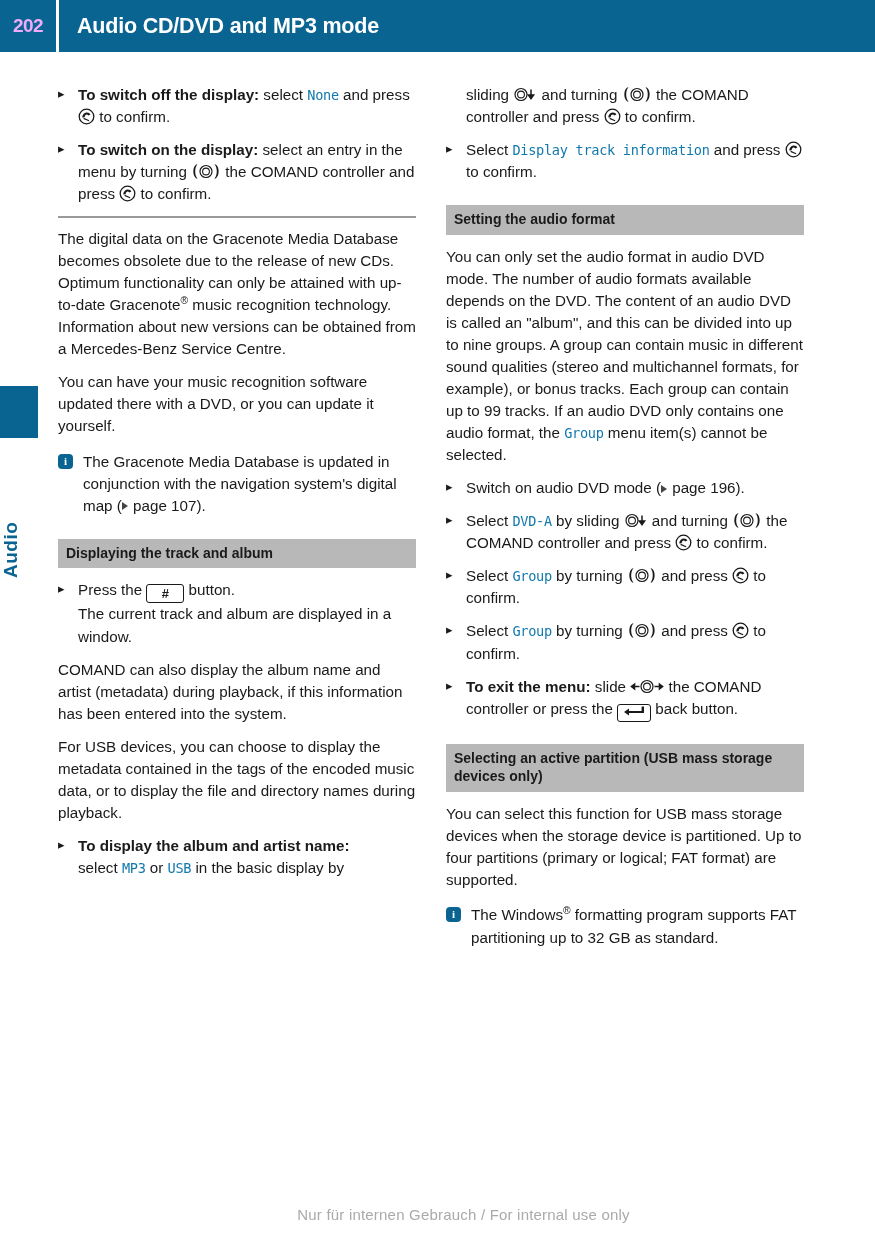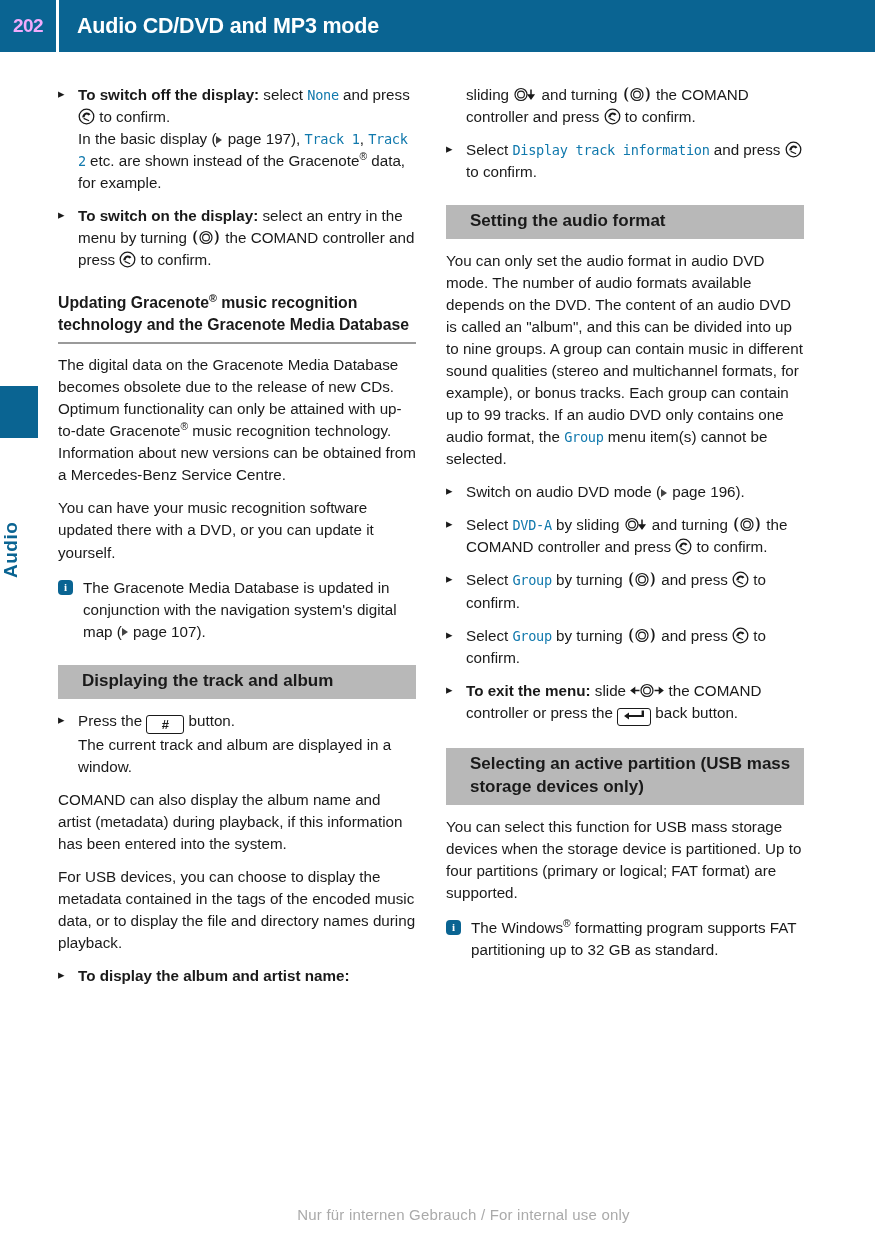--- a/index.html
+++ b/index.html
@@ -125,22 +125,22 @@
     font-weight: bold;
     line-height: 15px;
     text-align: center;
     font-family: "Liberation Serif", serif;
   }
 
   
   .section-head {
     background: #b8b8b8;
     font-weight: bold;
-    font-size: 17px;
-    padding: 5px 8px 6px 24px;
+    font-size: 14px;
+    padding: 5px 8px 6px 8px;
     margin-top: 22px;
     margin-bottom: 11px;
     line-height: 1.35;
   }
 
   
   .subhead {
     font-weight: bold;
     font-size: 15.8px;
     line-height: 1.35;
@@ -237,38 +237,36 @@
 
 <div class="col col-left">
 
   <div class="step">
     <span class="marker">▸</span>
     <b>To switch off the display:</b><span> select </span><span class="mono">None</span><span> and press </span><span class="icn"><svg width="17" height="17" viewBox="0 0 17 17">
           <circle cx="8.5" cy="8.5" r="7.3" fill="none" stroke="#1a1a1a" stroke-width="1.3"></circle>
           <path d="M4.3 9.6 C4.3 6.5 6.4 4.4 8.8 4.4 C10.6 4.4 11.9 5.3 12.4 6.6 L10.2 7.6 C9.9 7 9.4 6.6 8.7 6.6 C7.6 6.6 6.7 7.6 6.7 9.2 Z" fill="#1a1a1a"></path>
           <path d="M5.6 10.4 L11.1 12.7" stroke="#1a1a1a" stroke-width="1.2" fill="none"></path>
         </svg></span><span> to confirm.</span>
-    <span class="sub"><span>In the basic display (</span><span class="pref-tri"></span><span> page 197), </span><span class="mono">Track 1</span><span>, </span><span class="mono">Track 2</span><span> etc. are shown instead of the Gracenote</span><span class="sup">®</span><span> data, for example.</span></span>
   </div>
 
   <div class="step">
     <span class="marker">▸</span>
     <b>To switch on the display:</b><span> select an entry in the menu by turning </span><span class="icn"><svg width="30" height="17" viewBox="0 0 30 17">
           <path d="M6.6 1.6 C3.4 3.6 3.4 13.4 6.6 15.4 L5.2 15.4 C1.4 13.0 1.4 4.0 5.2 1.6 Z" fill="#1a1a1a"></path>
           <circle cx="15" cy="8.5" r="6" fill="none" stroke="#1a1a1a" stroke-width="1.2"></circle>
           <circle cx="15" cy="8.5" r="3.4" fill="none" stroke="#1a1a1a" stroke-width="1.1"></circle>
           <path d="M23.4 1.6 C26.6 3.6 26.6 13.4 23.4 15.4 L24.8 15.4 C28.6 13.0 28.6 4.0 24.8 1.6 Z" fill="#1a1a1a"></path>
         </svg></span><span> the COMAND controller and press </span><span class="icn"><svg width="17" height="17" viewBox="0 0 17 17">
           <circle cx="8.5" cy="8.5" r="7.3" fill="none" stroke="#1a1a1a" stroke-width="1.3"></circle>
           <path d="M4.3 9.6 C4.3 6.5 6.4 4.4 8.8 4.4 C10.6 4.4 11.9 5.3 12.4 6.6 L10.2 7.6 C9.9 7 9.4 6.6 8.7 6.6 C7.6 6.6 6.7 7.6 6.7 9.2 Z" fill="#1a1a1a"></path>
           <path d="M5.6 10.4 L11.1 12.7" stroke="#1a1a1a" stroke-width="1.2" fill="none"></path>
         </svg></span><span> to confirm.</span>
   </div>
 
-  <div class="subhead"><span>Updating Gracenote</span><span class="sup">®</span><span> music recognition technology and the Gracenote Media Database</span></div>
   <div class="subhead-rule"></div>
 
   <p class="para"><span>The digital data on the Gracenote Media Database becomes obsolete due to the release of new CDs. Optimum functionality can only be attained with up-to-date Gracenote</span><span class="sup">®</span><span> music recognition technology. Information about new versions can be obtained from a Mercedes-Benz Service Centre.</span></p>
 
   <p class="para">You can have your music recognition software updated there with a DVD, or you can update it yourself.</p>
 
   <div class="note">
     <span class="i-icon">i</span><span>The Gracenote Media Database is updated in conjunction with the navigation system's digital map (</span><span class="pref-tri"></span><span> page 107).</span>
   </div>
 
@@ -277,20 +275,21 @@
     <span class="marker">▸</span>
     <span>Press the </span><span class="hwbtn">#</span><span> button.</span>
     <span class="sub">The current track and album are displayed in a window.</span>
   </div>
 
   <p class="para">COMAND can also display the album name and artist (metadata) during playback, if this information has been entered into the system.</p>
   <p class="para">For USB devices, you can choose to display the metadata contained in the tags of the encoded music data, or to display the file and directory names during playback.</p>
   <div class="step">
     <span class="marker">▸</span>
     <b>To display the album and artist name:</b>
+    <span class="sub"><span> select </span><span class="mono">MP3</span><span> or </span><span class="mono">USB</span><span> in the basic display by</span></span>
   </div>
 
 </div>
 
 <div class="col col-right">
 
   <div class="step">
     <span>sliding </span><span class="icn"><svg width="24" height="17" viewBox="0 0 24 17">
           <circle cx="8" cy="8.5" r="6" fill="none" stroke="#1a1a1a" stroke-width="1.2"></circle>
           <circle cx="8" cy="8.5" r="3.4" fill="none" stroke="#1a1a1a" stroke-width="1.1"></circle>

